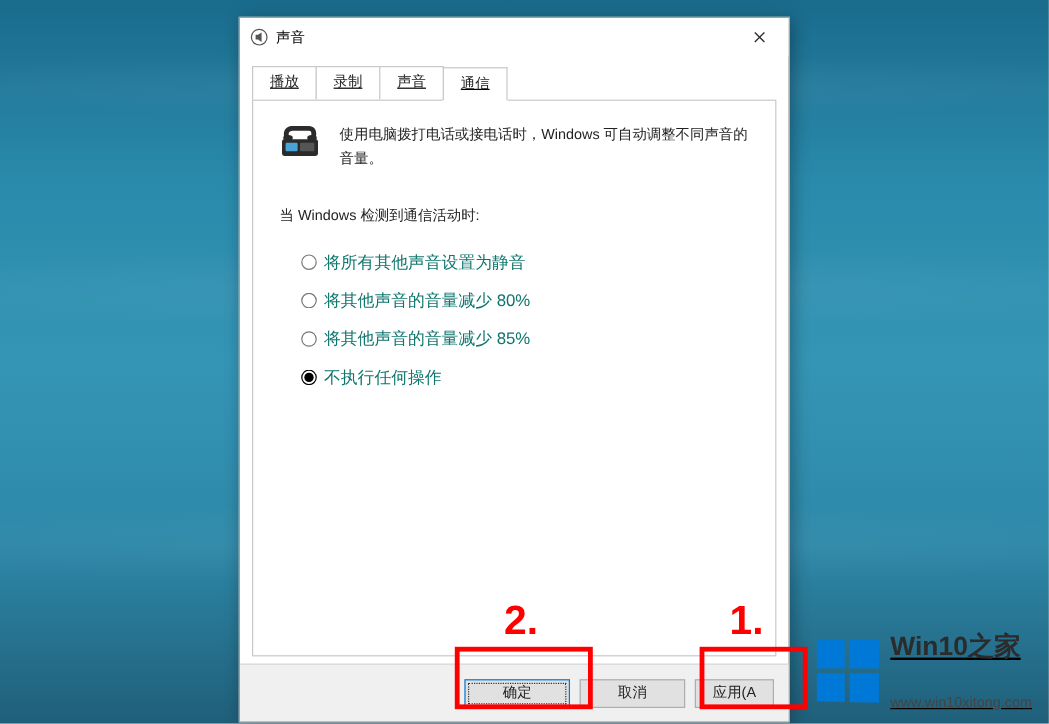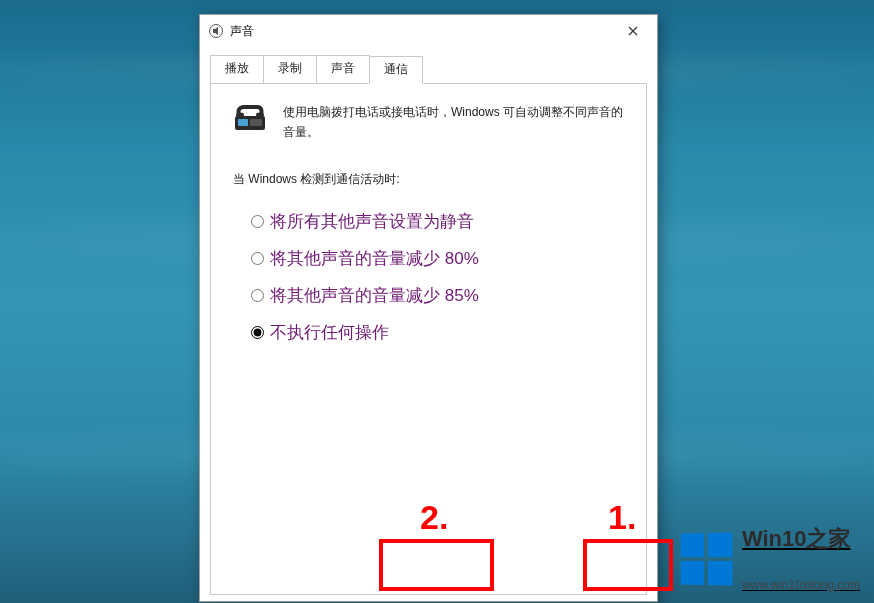--- a/index.html
+++ b/index.html
@@ -53,20 +53,21 @@
     width: 45px; height: 30px;
     display:flex; align-items:center; justify-content:center;
     color:#333; font-size:14px;
     cursor:pointer;
   }
 
   .tabbar {
     display:flex;
     padding: 8px 10px 0 10px;
     border-bottom: none;
+    text-decoration: underline;
   }
   .tab {
     padding: 4px 14px 5px;
     border: 1px solid #c8c8c8;
     border-bottom: none;
     background: #fff;
     margin-right: -1px;
     position: relative;
     cursor:pointer;
     font-size:12px;
@@ -104,21 +105,21 @@
     display:flex;
     align-items:center;
     margin-bottom: 14px;
     cursor:pointer;
   }
   .radio-row input[type=radio]{
     width:13px; height:13px;
     margin-right:6px;
     accent-color:#000;
   }
-  .radio-row label { font-size:17px; color:#701a75; cursor:pointer; }
+  .radio-row label { font-size:14px; color:#0f766e; cursor:pointer; }
 
   .button-bar {
     height:48px;
     display:flex;
     justify-content:flex-end;
     align-items:center;
     gap:8px;
     padding: 0 12px 0 0;
     background:#f0f0f0;
     border-top:1px solid #d8d8d8;
@@ -241,20 +242,25 @@
         <input type="radio" name="comm" id="r2" style="">
         <label for="r2">将其他声音的音量减少 85%</label>
       </div>
       <div class="radio-row">
         <input type="radio" name="comm" id="r3" checked="" style="">
         <label for="r3">不执行任何操作</label>
       </div>
     </div>
   </div>
 
+  <div class="button-bar">
+    <button class="btn default focused">确定</button>
+    <button class="btn">取消</button>
+    <button class="btn apply">应用(A</button>
+  </div>
 </div>
 
 <div class="annot-box" style="left:379px; top:539px; width:115px; height:52px;"></div>
 <div class="annot-box" style="left:583px; top:539px; width:90px; height:52px;"></div>
 <div class="annot-label" style="left:420px; top:498px;">2.</div>
 <div class="annot-label" style="left:608px; top:498px;">1.</div>
 
 <div class="watermark">
   <div class="win-logo">
     <div></div>

